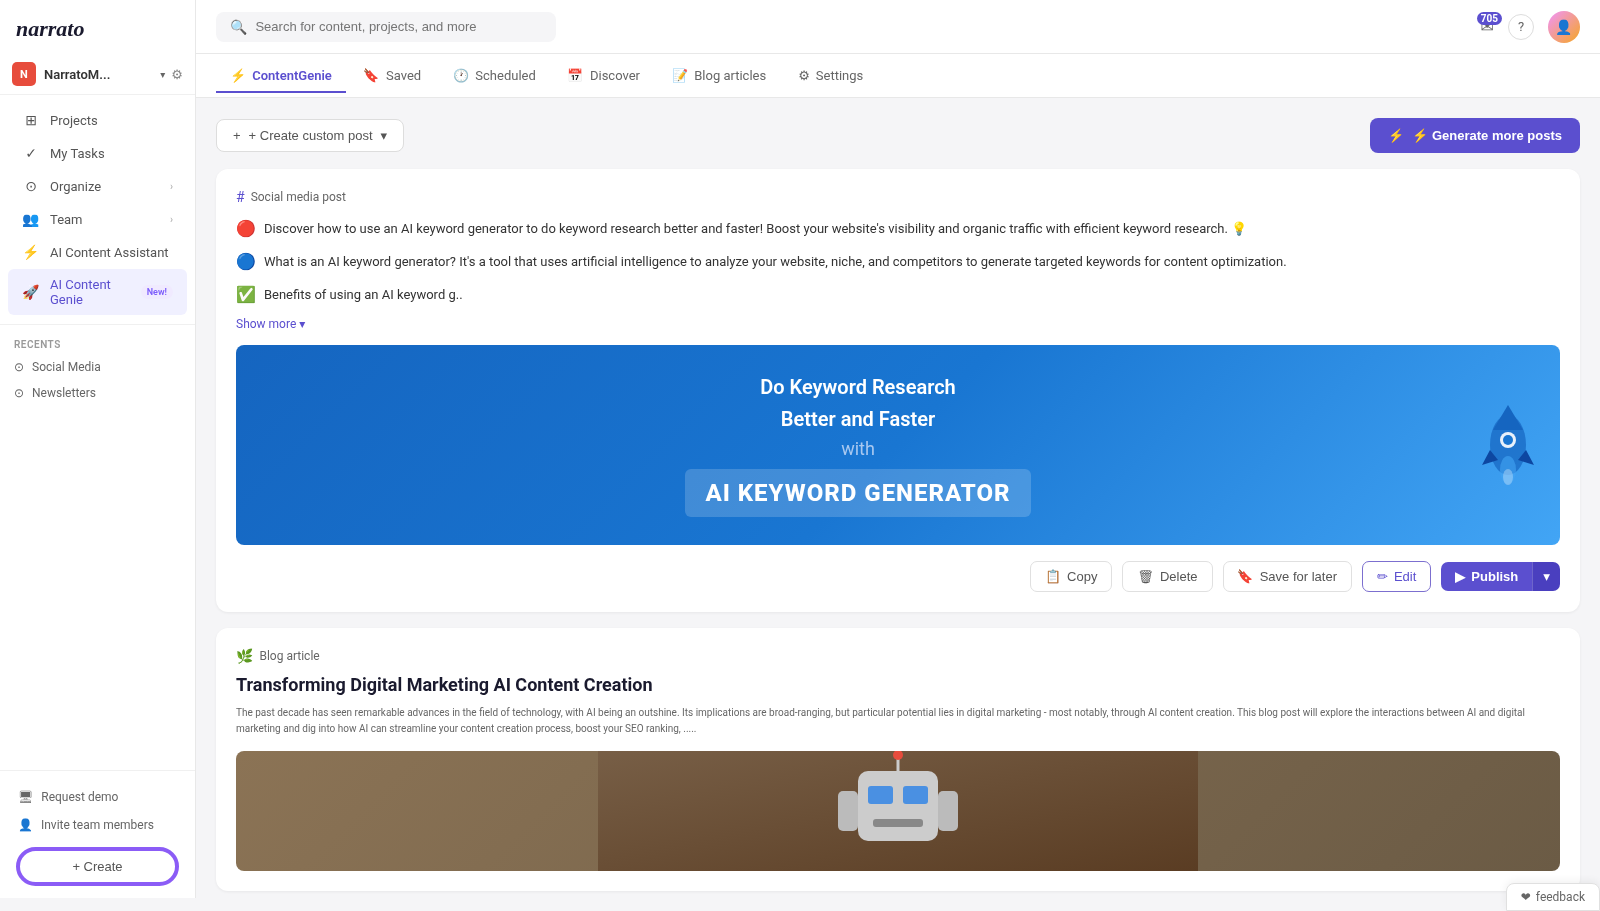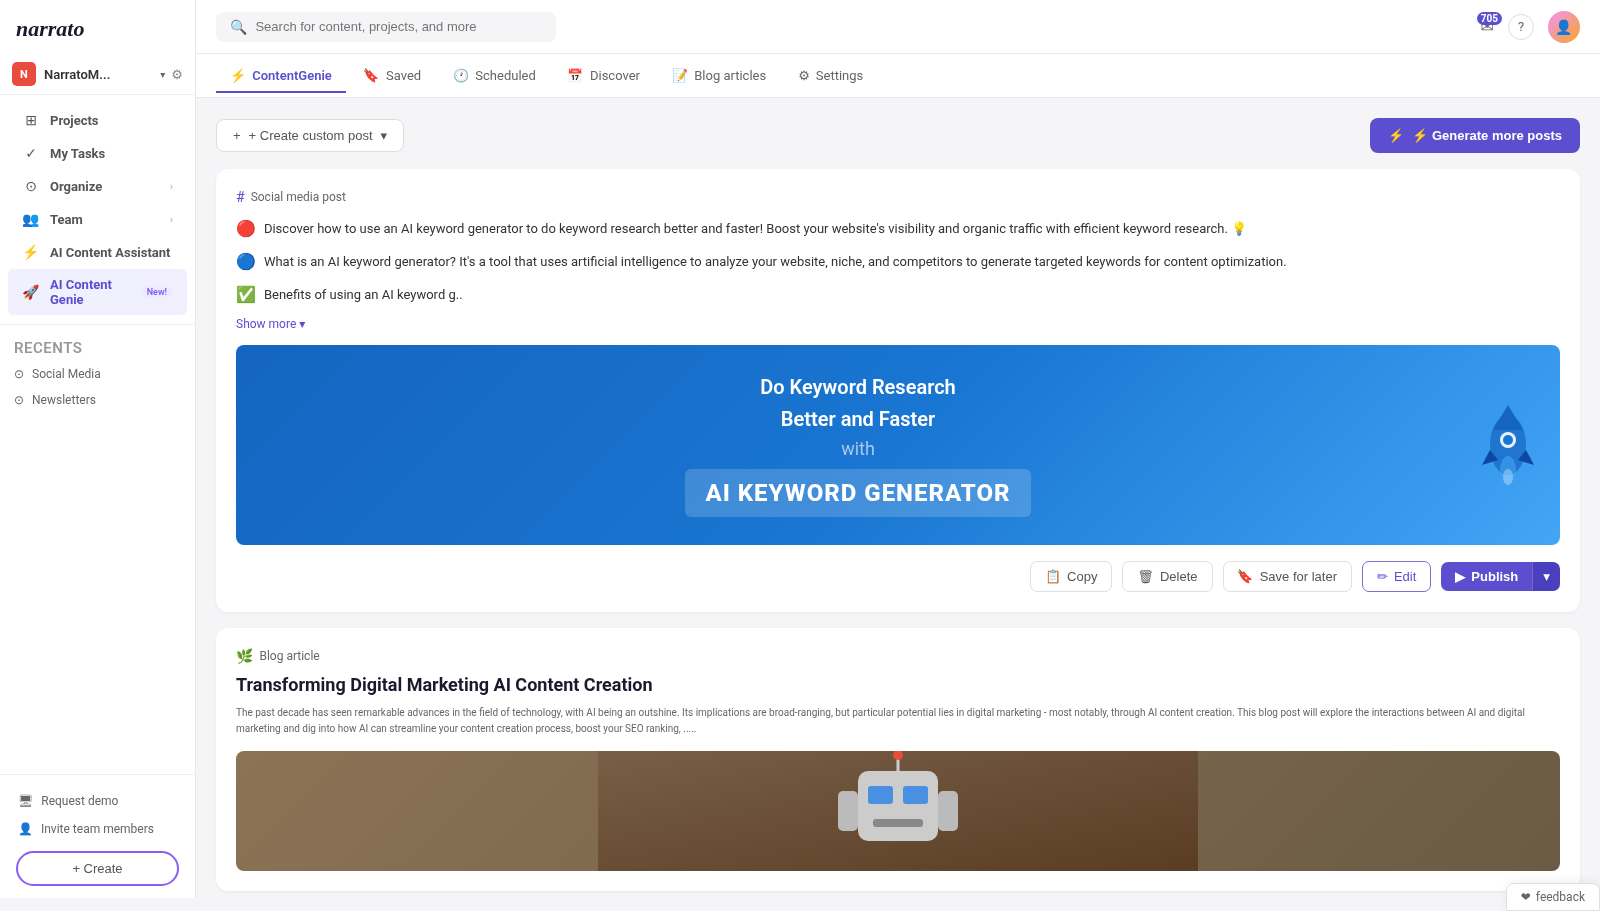--- a/index.html
+++ b/index.html
@@ -12,29 +12,29 @@
     .sidebar-workspace { display: flex; align-items: center; justify-content: space-between; padding: 8px 12px; border-bottom: 1px solid #f0f0f0; margin-bottom: 8px; }
     .workspace-left { display: flex; align-items: center; gap: 8px; }
     .workspace-avatar { width: 24px; height: 24px; background: #e74c3c; border-radius: 5px; display: flex; align-items: center; justify-content: center; color: #fff; font-size: 11px; font-weight: 700; }
     .workspace-name { font-size: 13px; font-weight: 600; color: #333; }
     .workspace-right { display: flex; align-items: center; gap: 6px; }
     .chevron-icon { color: #666; font-size: 10px; }
     .gear-icon { color: #888; font-size: 13px; cursor: pointer; }
     .nav-item { display: flex; align-items: center; gap: 10px; padding: 8px 14px; cursor: pointer; border-radius: 6px; margin: 1px 8px; color: #555; font-size: 13px; }
     .nav-item.active { background: #f0f0ff; color: #5b4fcf; }
     .nav-item-icon { width: 18px; text-align: center; font-size: 14px; }
-    .nav-item-label { flex: 1; font-weight: bold; }
+    .nav-item-label { flex: 1; }
     .nav-item-arrow { color: #aaa; font-size: 10px; }
     .new-badge { background: #f0eaff; color: #7c5cfc; font-size: 9px; padding: 2px 6px; border-radius: 10px; font-weight: 600; }
     .section-divider { height: 1px; background: #f0f0f0; margin: 8px 0; }
-    .recents-label { font-size: 15px; color: #999; font-weight: 600; padding: 6px 14px 4px; text-transform: uppercase; letter-spacing: 0.5px; }
+    .recents-label { font-size: 10px; color: #999; font-weight: 600; padding: 6px 14px 4px; text-transform: uppercase; letter-spacing: 0.5px; }
     .recent-item { display: flex; align-items: center; gap: 8px; padding: 6px 14px; cursor: pointer; color: #666; font-size: 12px; }
     .sidebar-footer { margin-top: auto; padding: 12px 8px; border-top: 1px solid #f0f0f0; }
     .footer-btn { display: flex; align-items: center; gap: 8px; padding: 7px 10px; color: #666; font-size: 12px; cursor: pointer; border-radius: 6px; }
-    .create-btn { width: calc(100% - 16px); margin: 8px 8px 0; padding: 8px; background: #fff; border: 2px solid #8b5cf6; border-radius: 20px; color: #555; font-size: 13px; cursor: pointer; text-align: center; }
+    .create-btn { width: calc(100% - 16px); margin: 8px 8px 0; padding: 8px; background: #fff; border: 4px solid #8b5cf6; border-radius: 20px; color: #555; font-size: 13px; cursor: pointer; text-align: center; }
 
     
     .main { flex: 1; display: flex; flex-direction: column; overflow: hidden; }
 
     
     .topbar { background: #fff; border-bottom: 1px solid #e8e8e8; padding: 0 20px; display: flex; align-items: center; justify-content: space-between; height: 54px; flex-shrink: 0; }
     .search-bar { display: flex; align-items: center; gap: 8px; background: #f5f5f7; border-radius: 8px; padding: 7px 14px; width: 340px; }
     .search-bar input { border: none; background: transparent; font-size: 13px; color: #666; outline: none; width: 100%; }
     .topbar-right { display: flex; align-items: center; gap: 14px; }
     .notif-badge { position: relative; }

